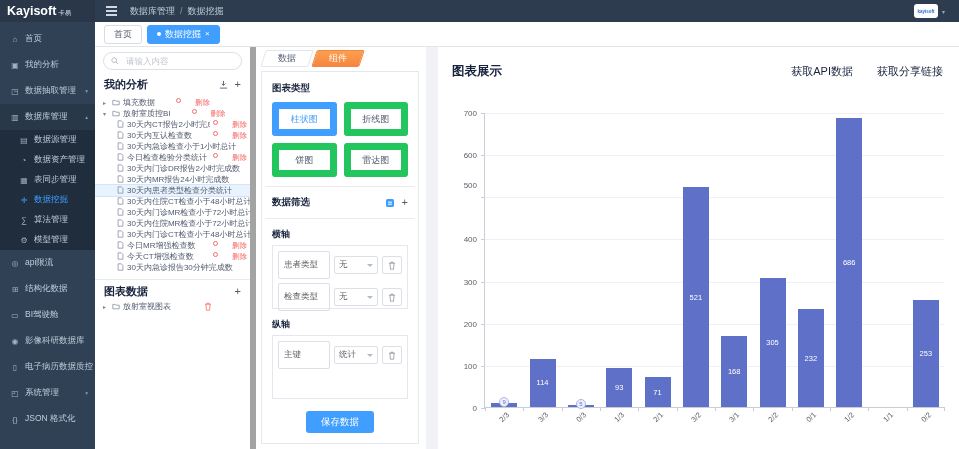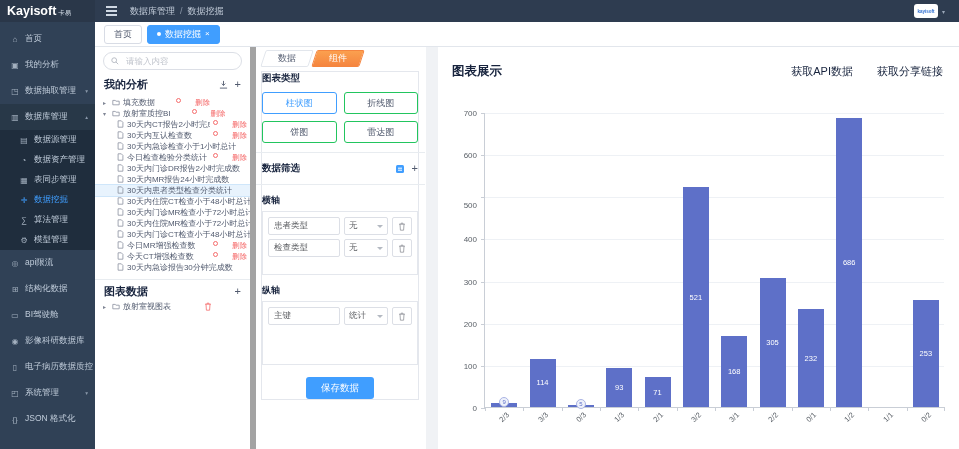--- a/index.html
+++ b/index.html
@@ -54,33 +54,33 @@
   .folder-del{margin-left:18px;}
   .file-del{margin-left:auto;margin-right:3px;}
   .section-divider{border-top:1px solid #e8ecf0;margin-top:6px;}
   .trash-red{margin-left:auto;margin-right:38px;cursor:pointer;display:flex;align-items:center;}
   
   .colB{width:170px;flex:none;background:#fff;position:relative;overflow:hidden;}
   .cfg-tabs{display:flex;padding-left:7px;margin-top:3px;height:17px;gap:3px;}
   .cfg-tab{font-size:9px;color:#515a6e;background:#fff;border:1px solid #e2e6ec;padding:0 14px;display:flex;align-items:center;transform:skewX(-18deg);border-radius:2px;cursor:pointer;}
   .cfg-tab>span{transform:skewX(18deg);}
   .cfg-tab.active{background:linear-gradient(#fba04f,#f5853f);color:#fff;border-color:#f5853f;}
-  .cfg-card{margin:4px 7px 0 5px;border:1px solid #e4e7ed;background:#fff;padding:0;box-sizing:border-box;min-height:312px;}
+  .cfg-card{margin:4px 7px 0 5px;border:1px solid #e4e7ed;background:#fff;padding:10px;box-sizing:border-box;min-height:312px;}
   .cfg-section-title{font-size:9.5px;font-weight:bold;color:#17233d;}
   .ct-grid{display:grid;grid-template-columns:1fr 1fr;gap:7px;margin-top:7px;}
-  .ct-btn{height:20px;border:1px solid #22c55e;border-radius:3px;display:flex;align-items:center;justify-content:center;font-size:9px;color:#515a6e;background:#fff;cursor:pointer;}
+  .ct-btn{height:20px;border:7px solid #22c55e;border-radius:3px;display:flex;align-items:center;justify-content:center;font-size:9px;color:#515a6e;background:#fff;cursor:pointer;}
   .ct-btn.selected{border-color:#409eff;color:#409eff;}
   .cfg-divider{height:1px;background:#e8ecf0;margin:9px -7px;}
   .filter-row{display:flex;align-items:center;}
   .filter-icons{margin-left:auto;display:flex;align-items:center;gap:7px;}
   .plus-glyph{font-size:11px;color:#515a6e;line-height:1;cursor:pointer;}
   .axis-title{font-size:9px;font-weight:bold;color:#17233d;margin:9px 0 4px;}
   .axis-box{border:1px solid #e4e7ed;padding:5px;height:64px;box-sizing:border-box;display:flex;flex-direction:column;gap:4px;}
   .axis-row{display:flex;gap:4px;align-items:center;}
-  .field-box{flex:1;height:18px;border:1px solid #dcdfe6;border-radius:2px;display:flex;align-items:center;padding:0 5px;font-size:8.5px;color:#606266;box-sizing:border-box;}
+  .field-box{flex:1;height:28px;border:1px solid #dcdfe6;border-radius:2px;display:flex;align-items:center;padding:0 5px;font-size:8.5px;color:#606266;box-sizing:border-box;}
   .agg-box{width:44px;flex:none;height:18px;border:1px solid #dcdfe6;border-radius:2px;display:flex;align-items:center;justify-content:space-between;padding:0 4px;font-size:8.5px;color:#606266;box-sizing:border-box;cursor:pointer;}
   .sel-caret{width:0;height:0;border-left:3px solid transparent;border-right:3px solid transparent;border-top:3.5px solid #b4b9c2;}
   .trash-btn{width:20px;flex:none;height:18px;border:1px solid #dcdfe6;border-radius:2px;display:flex;align-items:center;justify-content:center;box-sizing:border-box;cursor:pointer;}
   .save-row{display:flex;justify-content:center;margin-top:12px;}
   .save-btn{background:#409eff;color:#fff;font-size:9.5px;border:none;border-radius:3px;height:22px;padding:0 15px;cursor:pointer;}
   
   .colC{flex:1;background:#fff;margin-left:12px;position:relative;overflow:hidden;}
   .chart-header{display:flex;align-items:center;padding:16px 16px 0 14px;}
   .chart-title{font-size:12.5px;font-weight:bold;color:#17233d;}
   .chart-actions{margin-left:auto;display:flex;gap:24px;font-size:11px;color:#17233d;}
@@ -476,21 +476,21 @@
             <div class="gridline" style="top: 210.714px;"></div>
             <span class="ylabel" style="top: 210.714px;">200</span>
             <span class="ytick" style="top: 210.714px;"></span>
             <div class="gridline" style="top: 168.571px;"></div>
             <span class="ylabel" style="top: 168.571px;">300</span>
             <span class="ytick" style="top: 168.571px;"></span>
             <div class="gridline" style="top: 126.429px;"></div>
             <span class="ylabel" style="top: 126.429px;">400</span>
             <span class="ytick" style="top: 126.429px;"></span>
             <div class="gridline" style="top: 84.2857px;"></div>
-            <span class="ylabel" style="top: 92px;">500</span>
+            <span class="ylabel" style="top: 72px;">500</span>
             <span class="ytick" style="top: 84.2857px;"></span>
             <div class="gridline" style="top: 42.1429px;"></div>
             <span class="ylabel" style="top: 42.1429px;">600</span>
             <span class="ytick" style="top: 42.1429px;"></span>
             <div class="gridline" style="top: 0px;"></div>
             <span class="ylabel" style="top: 0px;">700</span>
             <span class="ytick" style="top: 0px;"></span>
             <div class="bar" style="left: 6.16667px; width: 26px; height: 3.79286px; background: rgb(94, 112, 200);">
               <span class="bubble">9</span>
             </div>

